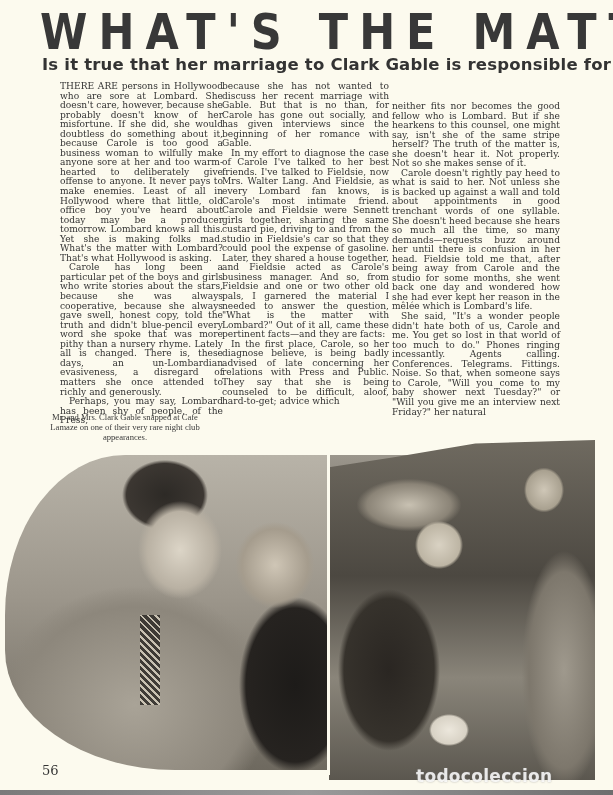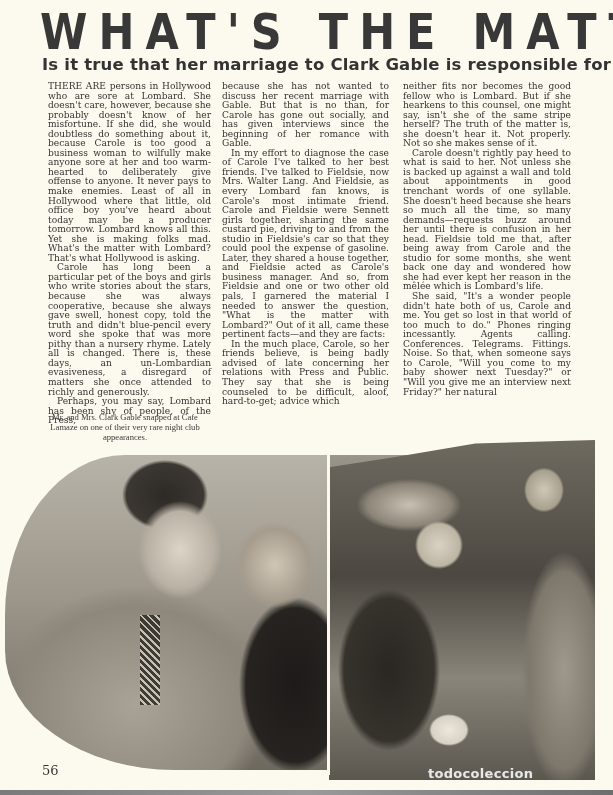--- a/index.html
+++ b/index.html
@@ -24,23 +24,23 @@
     font-size: 16.5px; letter-spacing: 0.2px; color: #333;
     white-space: nowrap;
   }
   .col {
     position: absolute; top: 82px;
     font-size: 9.1px; line-height: 9.55px; text-align: justify;
     color: #333;
   }
   .col p { margin: 0; text-indent: 9px; }
   .col p:first-child { text-indent: 0; }
-  #col1 { left: 48px; width: 163px; }
+  #col1 { left: 60px; width: 163px; }
   #col2 { left: 222px; width: 167px; }
-  #col3 { left: 403px; width: 168px; }
+  #col3 { left: 392px; width: 168px; margin-top: 20px; }
   .caption {
     position: absolute;
     font-family: Liberation Serif, serif; font-size: 8.6px; line-height: 10px;
     color: #3a3a3a; text-align: center;
   }
   #cap1 { left: 40px; top: 412px; width: 170px; }
   #cap2 { left: 228px; top: 412px; width: 170px; }
   .photo { position: absolute; overflow: hidden; }
   #photo1 {
     left: 5px; top: 455px; width: 322px; height: 315px;
@@ -76,22 +76,22 @@
       linear-gradient(180deg, #6f6a60 0%, #4c4841 40%, #8a857a 70%, #5b574f 100%);
   }
   .photo-divider {
     position: absolute; left: 327px; top: 455px; width: 3px; height: 320px; background: #fcfaee;
   }
   .page-number {
     position: absolute; left: 42px; top: 763px;
     font-family: "DejaVu Serif", serif; font-size: 13px; color: #333;
   }
   .watermark {
-    position: absolute; left: 428px; top: 766px;
-    font-family: "DejaVu Sans", sans-serif; font-weight: bold; font-size: 13px;
+    position: absolute; left: 416px; top: 766px;
+    font-family: "DejaVu Sans", sans-serif; font-weight: bold; font-size: 17px;
     color: rgba(255,255,255,0.85); letter-spacing: 0.3px;
     text-shadow: 0 0 2px rgba(120,120,120,0.6);
   }
   .bottom-edge {
     position: absolute; left: 0; top: 790px; width: 613px; height: 5px;
     background: linear-gradient(90deg, #7a7a7a, #9a9a9a 50%, #6e6e6e);
   }
 </style>
 </head>
 <body>
@@ -103,21 +103,21 @@
 
   <div class="col" id="col1">
     <p>THERE ARE persons in Hollywood who are sore at Lombard. She doesn't care, however, because she probably doesn't know of her misfortune. If she did, she would doubtless do something about it, because Carole is too good a business woman to wilfully make anyone sore at her and too warm-hearted to deliberately give offense to anyone. It never pays to make enemies. Least of all in Hollywood where that little, old office boy you've heard about today may be a producer tomorrow. Lombard knows all this. Yet she is making folks mad. What's the matter with Lombard? That's what Hollywood is asking.</p>
     <p>Carole has long been a particular pet of the boys and girls who write stories about the stars, because she was always cooperative, because she always gave swell, honest copy, told the truth and didn't blue-pencil every word she spoke that was more pithy than a nursery rhyme. Lately all is changed. There is, these days, an un-Lombardian evasiveness, a disregard of matters she once attended to richly and generously.</p>
     <p>Perhaps, you may say, Lombard has been shy of people, of the Press,</p>
   </div>
 
   <div class="col" id="col2">
     <p>because she has not wanted to discuss her recent marriage with Gable. But that is no than, for Carole has gone out socially, and has given interviews since the beginning of her romance with Gable.</p>
     <p>In my effort to diagnose the case of Carole I've talked to her best friends. I've talked to Fieldsie, now Mrs. Walter Lang. And Fieldsie, as every Lombard fan knows, is Carole's most intimate friend. Carole and Fieldsie were Sennett girls together, sharing the same custard pie, driving to and from the studio in Fieldsie's car so that they could pool the expense of gasoline. Later, they shared a house together, and Fieldsie acted as Carole's business manager. And so, from Fieldsie and one or two other old pals, I garnered the material I needed to answer the question, "What is the matter with Lombard?" Out of it all, came these pertinent facts—and they are facts:</p>
-    <p>In the much place, Carole, so her friends believe, is being badly advised of late concerning her relations with Press and Public. They say that she is being counseled to be difficult, aloof, hard-to-get; advice which</p>
+    <p>In the first place, Carole, so her diagnose believe, is being badly advised of late concerning her relations with Press and Public. They say that she is being counseled to be difficult, aloof, hard-to-get; advice which</p>
   </div>
 
   <div class="col" id="col3">
     <p>neither fits nor becomes the good fellow who is Lombard. But if she hearkens to this counsel, one might say, isn't she of the same stripe herself? The truth of the matter is, she doesn't hear it. Not properly. Not so she makes sense of it.</p>
     <p>Carole doesn't rightly pay heed to what is said to her. Not unless she is backed up against a wall and told about appointments in good trenchant words of one syllable. She doesn't heed because she hears so much all the time, so many demands—requests buzz around her until there is confusion in her head. Fieldsie told me that, after being away from Carole and the studio for some months, she went back one day and wondered how she had ever kept her reason in the mêlée which is Lombard's life.</p>
     <p>She said, "It's a wonder people didn't hate both of us, Carole and me. You get so lost in that world of too much to do." Phones ringing incessantly. Agents calling. Conferences. Telegrams. Fittings. Noise. So that, when someone says to Carole, "Will you come to my baby shower next Tuesday?" or "Will you give me an interview next Friday?" her natural</p>
   </div>
 
   <div class="caption" id="cap1">Mr. and Mrs. Clark Gable snapped at Cafe Lamaze on one of their very rare night club appearances.</div>
 

